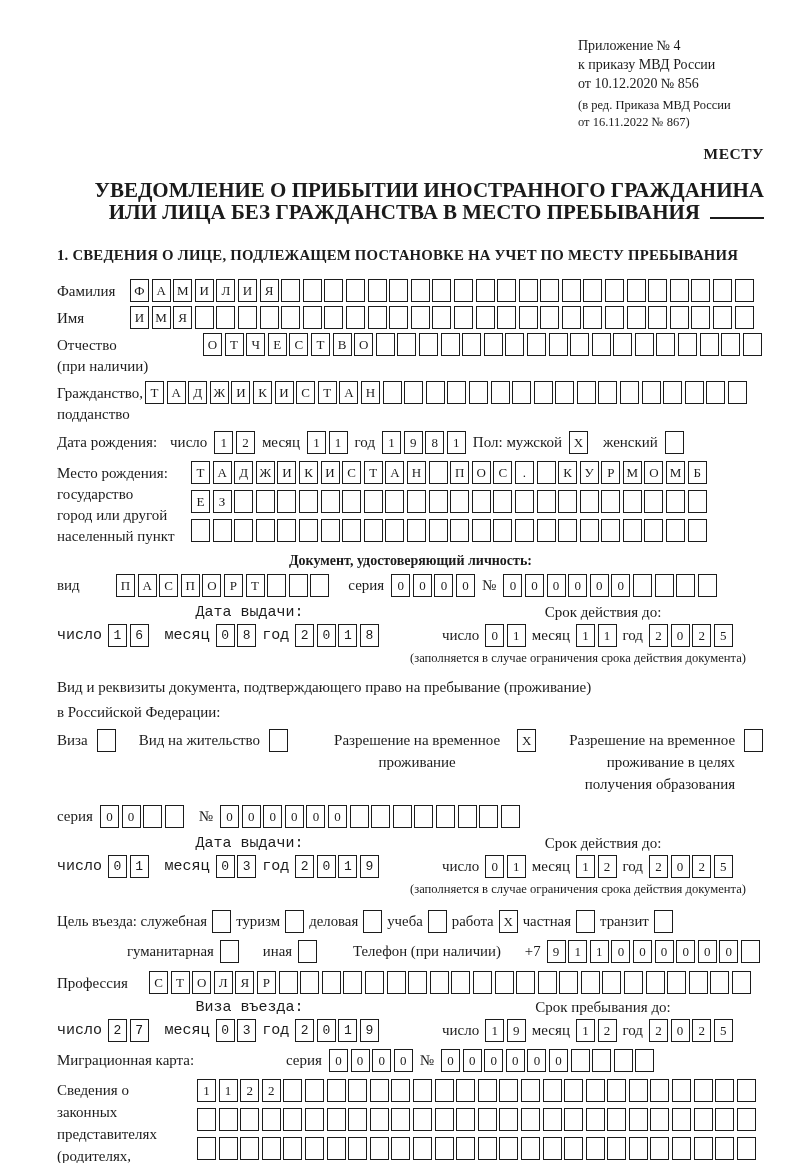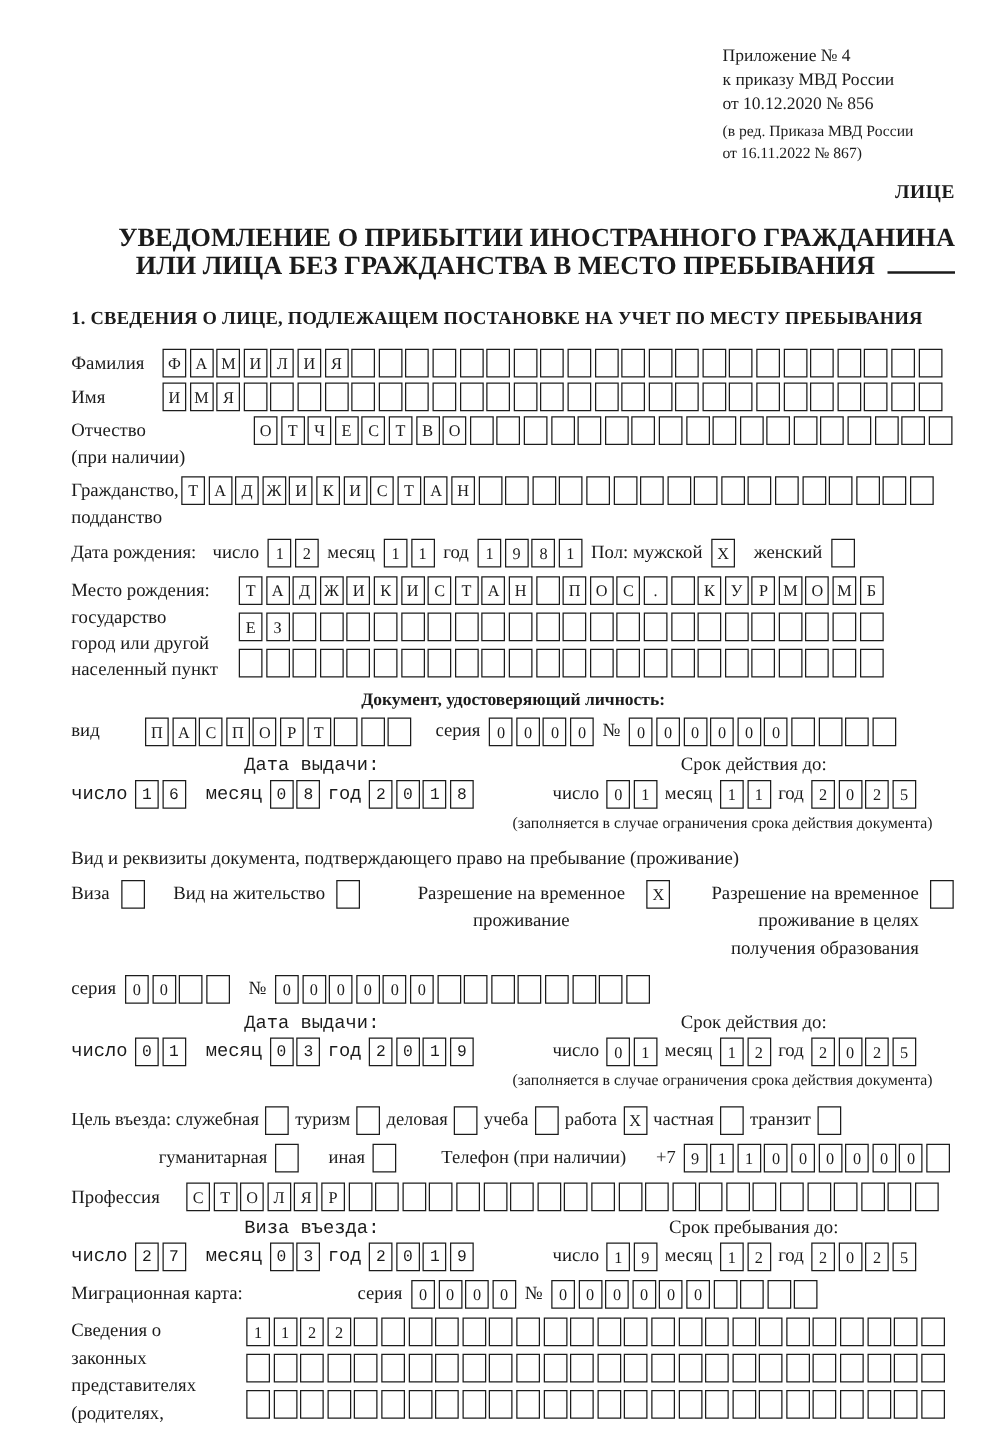--- a/index.html
+++ b/index.html
@@ -83,21 +83,21 @@
   <div class="hdr">
     <div>Приложение № 4</div>
     <div>к приказу МВД России</div>
     <div>от 10.12.2020 № 856</div>
     <div class="hdr-sub">
       <div>(в ред. Приказа МВД России</div>
       <div>от 16.11.2022 № 867)</div>
     </div>
   </div>
 
-  <div class="forma">ЛИЦЕ</div>
+  <div class="forma">МЕСТУ</div>
 
   <div class="title">
     <div>УВЕДОМЛЕНИЕ О ПРИБЫТИИ ИНОСТРАННОГО ГРАЖДАНИНА</div>
     <div><span>ИЛИ ЛИЦА БЕЗ ГРАЖДАНСТВА В МЕСТО ПРЕБЫВАНИЯ</span><span class="blank-line"></span></div>
   </div>
 
   <div class="sec">1. СВЕДЕНИЯ О ЛИЦЕ, ПОДЛЕЖАЩЕМ ПОСТАНОВКЕ НА УЧЕТ ПО МЕСТУ ПРЕБЫВАНИЯ</div>
 
   <div class="rows">
 
@@ -437,20 +437,21 @@
               <span class="cbox">0</span>
               <span class="cbox">2</span>
               <span class="cbox">5</span>
             </span>
         </div>
       </div>
     </div>
     <div class="note right">(заполняется в случае ограничения срока действия документа)</div>
 
     <div class="intro">Вид и реквизиты документа, подтверждающего право на пребывание (проживание)</div>
+    <div class="intro" style="margin-top:0;">в Российской Федерации:</div>
 
     <div class="optrow">
       <span class="optlbl">Виза</span>
       <span class="chk"></span>
       <span class="optlbl" style="margin-left:14px;">Вид на жительство</span>
       <span class="chk"></span>
       <span class="optlbl c2" style="margin-left:29px;">Разрешение на временное проживание</span>
       <span class="chk">X</span>
       <span class="optlbl c3" style="margin-left:12px;">Разрешение на временное проживание в целях получения образования</span>
       <span class="chk"></span>

